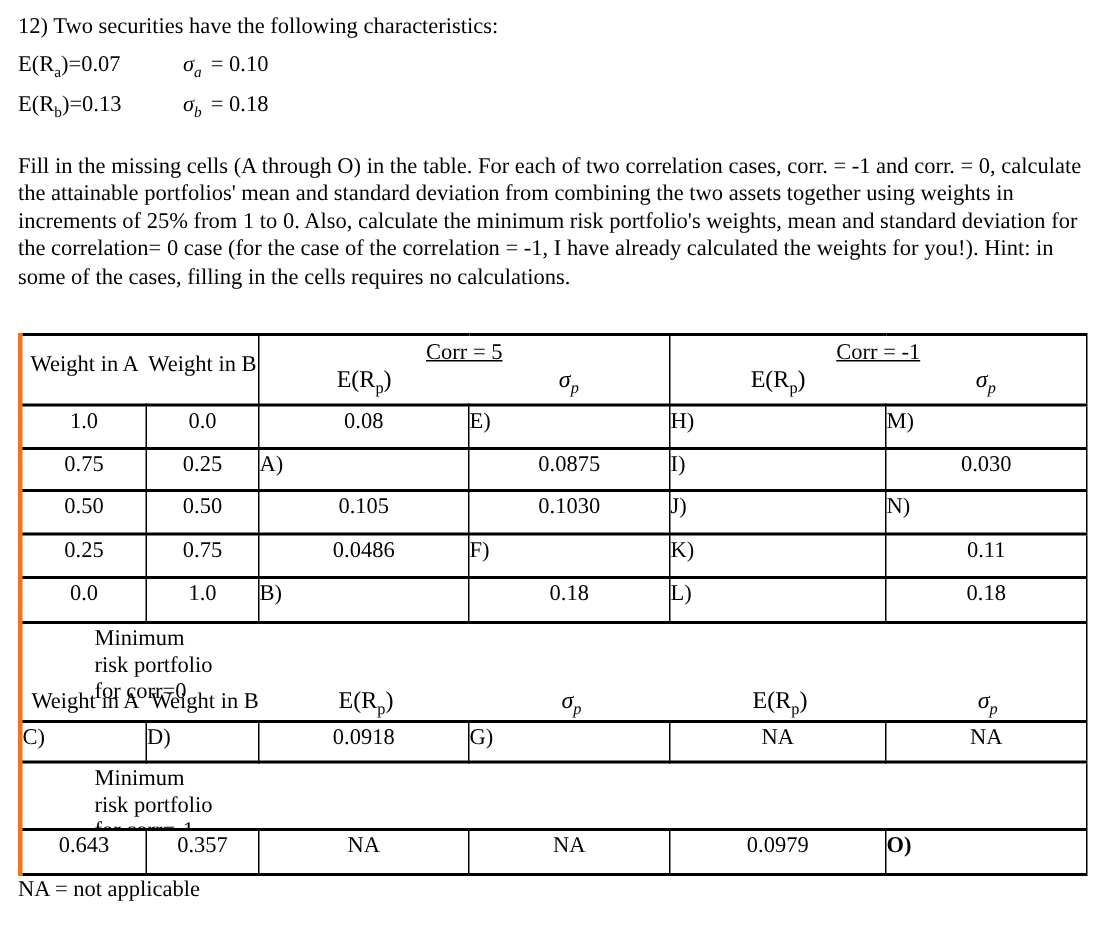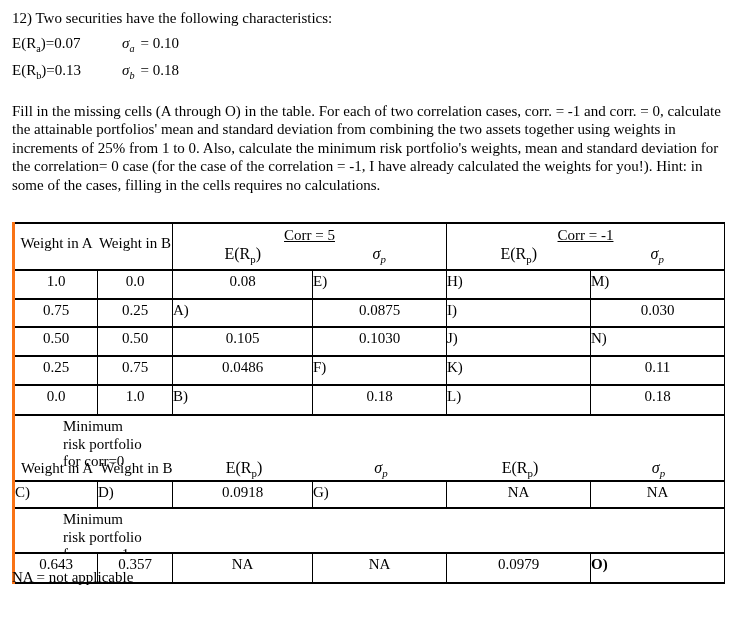--- a/index.html
+++ b/index.html
@@ -50,21 +50,21 @@
   .c1-er { width:144px; } .c1-sd { width:134px; }
 
   
   td.minhdr { position:relative; }
   .min-label { position:absolute; left:0; top:2px; width:84px; line-height:17.5px;margin-left:48px; }
   .col-heads { position:absolute; left:0; bottom:1px; width:710px; display:flex; align-items:baseline; }
   .col-heads .ch { display:block; text-align:center; }
   .ch1 { width:84px; } .ch2 { width:75px; } .ch3 { width:140px; }
   .ch4 { width:134px; } .ch5 { width:144px; } .ch6 { width:133px; }
 
-  #footer-note { left:12px; top:569px; }
+  #footer-note { left:12px; top:585px; }
 </style>
 </head>
 <body>
 
 <div class="abs" id="title">12) Two securities have the following characteristics:</div>
 
 <div class="abs given-line" id="given-a">
   <span><span>E(R</span><sub>a</sub><span>)=0.07</span></span>
   <span class="sigma-group"><span>σ</span><sub>a</sub><span class="eq">= 0.10</span></span>
 </div>

